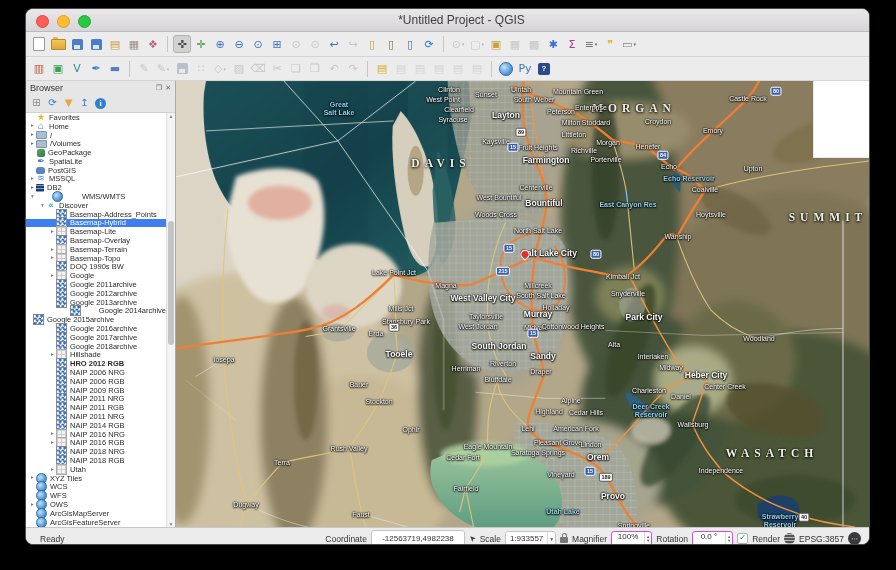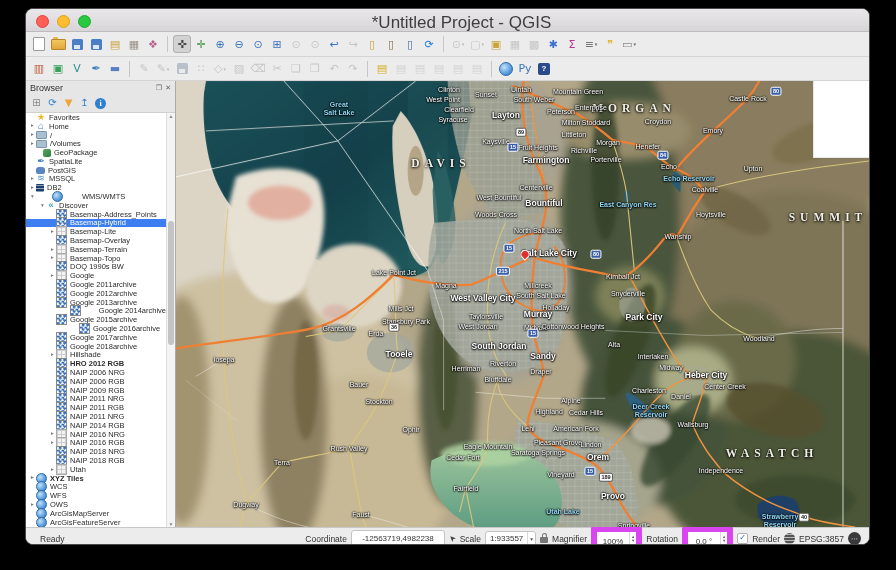--- a/index.html
+++ b/index.html
@@ -6,21 +6,21 @@
     font-family:"Liberation Sans",sans-serif;-webkit-font-smoothing:antialiased;}
   .window{position:absolute;left:25px;top:8px;width:845px;height:537px;background:#ececec;
     border-radius:8px;overflow:hidden;box-shadow:0 14px 40px rgba(0,0,0,.6);border:1px solid #4a4a4a;box-sizing:border-box;}
   
   .titlebar{height:22px;background:linear-gradient(#e9e7e9,#d8d5d8);border-bottom:1px solid #bdbabd;position:relative;}
   .lights{position:absolute;left:10px;top:5.5px;display:flex;gap:8px;}
   .lights span{width:11px;height:11px;border-radius:50%;display:block;}
   .lt-red{background:#ff5f57;border:.5px solid #e0443e;}
   .lt-yellow{background:#febc2e;border:.5px solid #d8a021;}
   .lt-green{background:#28c840;border:.5px solid #1eaa33;}
-  .wtitle{position:absolute;left:0;right:0;top:4px;text-align:center;font-size:17px;color:#3e3e3e;padding-left:28px;}
+  .wtitle{position:absolute;left:0;right:0;top:4px;text-align:center;font-size:12px;color:#3e3e3e;padding-left:28px;}
   
   .toolbar{display:flex;align-items:center;background:#ececec;border-bottom:1px solid #d4d4d4;padding:0 4px;gap:1px;}
   #tb1{height:24px;}  #tb2{height:23px;}
   .tbtn{width:18px;height:18px;border-radius:3px;display:flex;align-items:center;justify-content:center;flex:none;position:relative;}
   .tbtn.sel{background:#d2d2d2;border:1px solid #b2b2b2;box-sizing:border-box;}
   .tbtn.dis{opacity:.38;filter:grayscale(.6);}
   .tg{font-family:"DejaVu Sans",sans-serif;font-size:11px;line-height:1;}
   .dd{font-size:5px;color:#666;margin-left:1px;}
   .tsep{width:1px;height:16px;background:#c6c6c6;margin:0 4px;flex:none;}
   .ik{display:block;flex:none;}
@@ -92,21 +92,21 @@
   .ready{margin-left:8px;color:#333;}
   .sspacer{flex:1;}
   .slab{flex:none;white-space:nowrap;}
   .coord{height:14px;border:1px solid #c4c4c4;border-radius:3px;font-size:8px;text-align:center;width:88px;background:#fff;color:#333;flex:none;font-family:"Liberation Sans",sans-serif;}
   .extents{font-size:8px;color:#444;transform:rotate(-135deg);flex:none;font-family:"DejaVu Sans",sans-serif;}
   .combo{height:14px;border:1px solid #c4c4c4;border-radius:3px;background:#fff;display:flex;align-items:center;flex:none;}
   .combo span:first-child{padding:0 4px;font-size:8px;}
   .combo .ca{border-left:1px solid #d8d8d8;font-size:5.5px;color:#555;padding:0 2px;height:100%;display:flex;align-items:center;}
   .lock{width:8px;height:6px;background:#777;border-radius:1px;position:relative;margin-top:3px;flex:none;}
   .lock::before{content:"";position:absolute;top:-4px;left:1.5px;width:5px;height:4px;border:1.2px solid #777;border-bottom:none;border-radius:3px 3px 0 0;box-sizing:border-box;}
-  .spin{height:14px;border:6px solid #d946ef;border-radius:3px;background:#fff;display:flex;align-items:flex-end;flex:none;}
+  .spin{height:14px;border:1px solid #d946ef;border-radius:3px;background:#fff;display:flex;align-items:flex-start;flex:none;}
   .spin .sv{width:32px;text-align:center;font-size:8px;}
   .ud{display:flex;flex-direction:column;border-left:1px solid #d8d8d8;padding:0 2px;color:#555;font-size:4.5px;line-height:4px;height:100%;justify-content:center;}
   .cb{width:9px;height:9px;background:#fff;border:1px solid #b0b0b0;border-radius:2px;font-size:8px;line-height:8px;text-align:center;color:#2a62c8;flex:none;}
   .crsglobe{width:11px;height:11px;border-radius:50%;background:#555;flex:none;
     background-image:repeating-linear-gradient(0deg,rgba(255,255,255,.6) 0 1px,transparent 1px 3px);}
   .msgico{width:13px;height:13px;background:#3a3a3c;border-radius:50%;color:#fff;font-size:7px;line-height:13px;text-align:center;flex:none;}
 </style>
 </head>
 <body>
 
@@ -348,21 +348,21 @@
             <div class="trow" style="padding-left: 3px;">
               <span class="tarrow">▸</span>
               <span class="ti ti-folder"></span>
               <span class="tlabel">/</span>
             </div>
             <div class="trow" style="padding-left: 3px;">
               <span class="tarrow">▸</span>
               <span class="ti ti-folder"></span>
               <span class="tlabel">/Volumes</span>
             </div>
-            <div class="trow" style="padding-left: 10px; text-align: right;">
+            <div class="trow" style="padding-left: 4px; text-align: right;">
               <span class="tarrow"></span>
               <span class="ti ti-gpkg"></span>
               <span class="tlabel">GeoPackage</span>
             </div>
             <div class="trow" style="padding-left: 3px;">
               <span class="tarrow"></span>
               <span class="ti ti-spatialite"></span>
               <span class="tlabel">SpatiaLite</span>
             </div>
             <div class="trow" style="padding-left: 3px;">
@@ -443,26 +443,26 @@
             <div class="trow" style="padding-left: 23px;">
               <span class="tarrow"></span>
               <span class="ti ti-wms"></span>
               <span class="tlabel">Google 2013archive</span>
             </div>
             <div class="trow" style="padding-left: 23px; justify-content: space-between;">
               <span class="tarrow"></span>
               <span class="ti ti-wms"></span>
               <span class="tlabel">Google 2014archive</span>
             </div>
-            <div class="trow" style="padding-left: 23px;">
+            <div class="trow" style="">
               <span class="tarrow"></span>
               <span class="ti ti-wms"></span>
               <span class="tlabel">Google 2015archive</span>
             </div>
-            <div class="trow" style="padding-left: 23px; margin-left: 23px;">
+            <div class="trow" style="padding-left: 23px;">
               <span class="tarrow"></span>
               <span class="ti ti-wms"></span>
               <span class="tlabel">Google 2016archive</span>
             </div>
             <div class="trow" style="padding-left: 23px;">
               <span class="tarrow"></span>
               <span class="ti ti-wms"></span>
               <span class="tlabel">Google 2017archive</span>
             </div>
             <div class="trow" style="padding-left: 23px;">
@@ -533,21 +533,21 @@
             <div class="trow" style="padding-left: 23px;">
               <span class="tarrow"></span>
               <span class="ti ti-wms"></span>
               <span class="tlabel">NAIP 2018 RGB</span>
             </div>
             <div class="trow" style="padding-left: 23px;">
               <span class="tarrow">▸</span>
               <span class="ti ti-grid"></span>
               <span class="tlabel">Utah</span>
             </div>
-            <div class="trow" style="padding-left: 3px; font-weight: bold;">
+            <div class="trow" style="padding-left: 3px;">
               <span class="tarrow">▸</span>
               <span class="ti ti-globe"></span>
               <span class="tlabel">XYZ Tiles</span>
             </div>
             <div class="trow" style="padding-left: 3px;">
               <span class="tarrow"></span>
               <span class="ti ti-globe"></span>
               <span class="tlabel">WCS</span>
             </div>
             <div class="trow" style="padding-left: 3px;">

